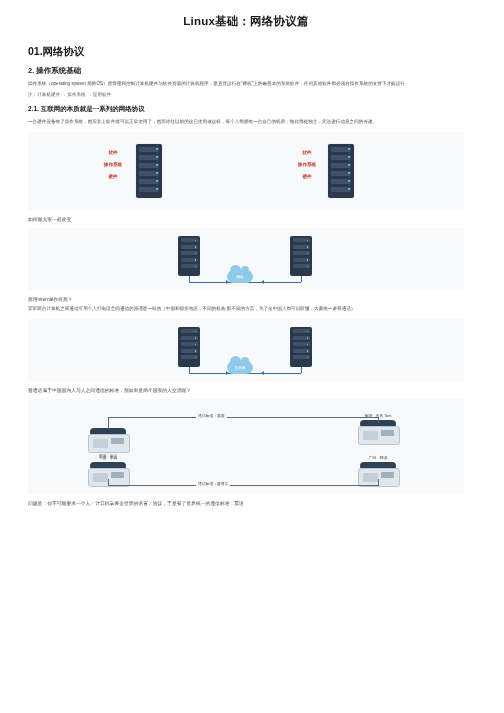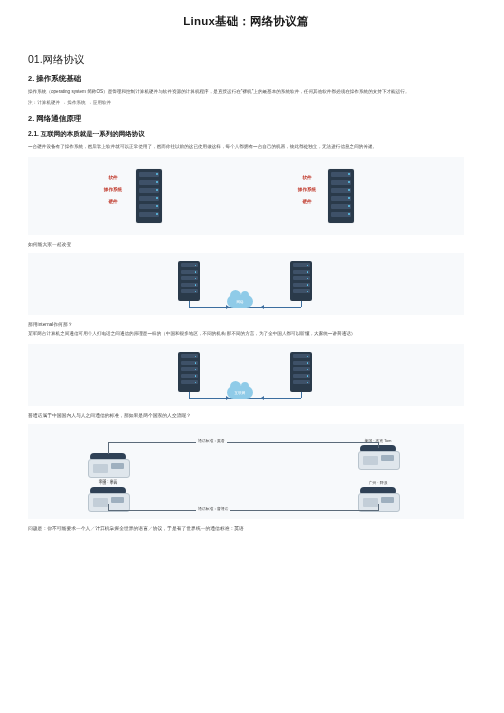--- a/index.html
+++ b/index.html
@@ -24,23 +24,23 @@
   .doc-title {
     text-align: center;
     font-size: 11.5px;
     font-weight: bold;
     color: #1a1a1a;
     margin: 4px 0 10px 0;
     letter-spacing: 0.2px;
   }
   h2.h-sec {
     font-size: 10.5px;
-    font-weight: normal;
+    font-weight: bold;
     color: #1a1a1a;
-    margin: 24px 0 6px 0;
+    margin: 16px 0 6px 0;
   }
   h3.h-sub {
     font-size: 7.5px;
     font-weight: bold;
     color: #1a1a1a;
     margin: 7px 0 4px 0;
   }
   h4.h-sub2 {
     font-size: 6.5px;
     font-weight: bold;
@@ -244,21 +244,20 @@
 <div class="page">
 
   <div class="doc-title">Linux基础：网络协议篇</div>
 
   <h2 class="h-sec">01.网络协议</h2>
 
   <h3 class="h-sub">2. 操作系统基础</h3>
   <p class="body-text">操作系统（operating system 简称OS）是管理和控制计算机硬件与软件资源的计算机程序，是直接运行在"裸机"上的最基本的系统软件，任何其他软件都必须在操作系统的支持下才能运行。</p>
   <p class="note-text">注：计算机硬件 → 操作系统 → 应用软件</p>
 
-  <h3 class="h-sub">2. 网络通信原理</h3>
 
   <h4 class="h-sub2">2.1. 互联网的本质就是一系列的网络协议</h4>
   <p class="body-text">一台硬件设备有了操作系统，然后装上软件就可以正常使用了，然而你往以前的这已使用做这样，每个人都拥有一台自己的机器，彼此都处独立，无法进行信息之间的传递。</p>
 
   <div class="fig fig1">
     <div class="rack" style="left:108px;">
       <div class="slot"></div>
       <div class="slot"></div>
       <div class="slot"></div>
       <div class="slot"></div>

